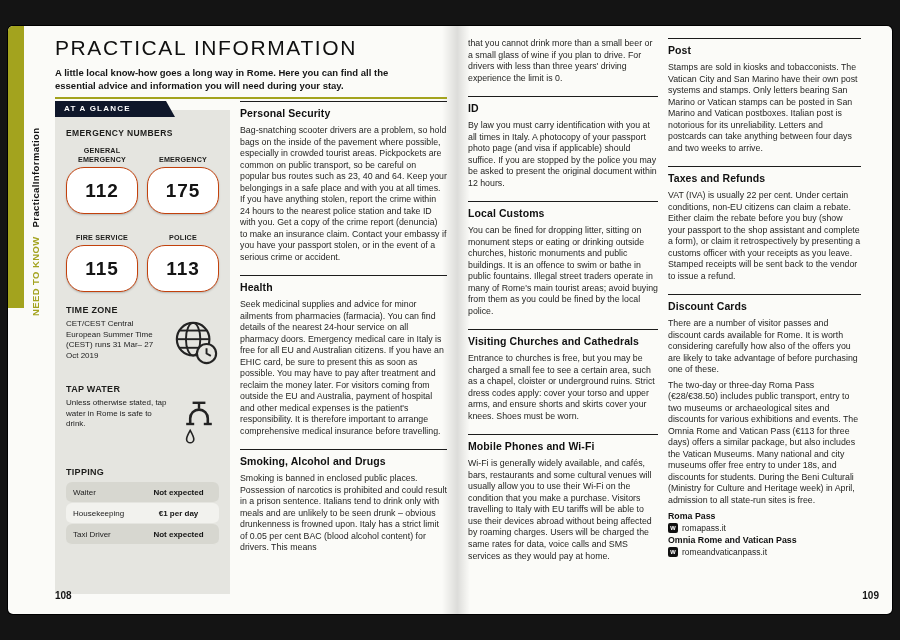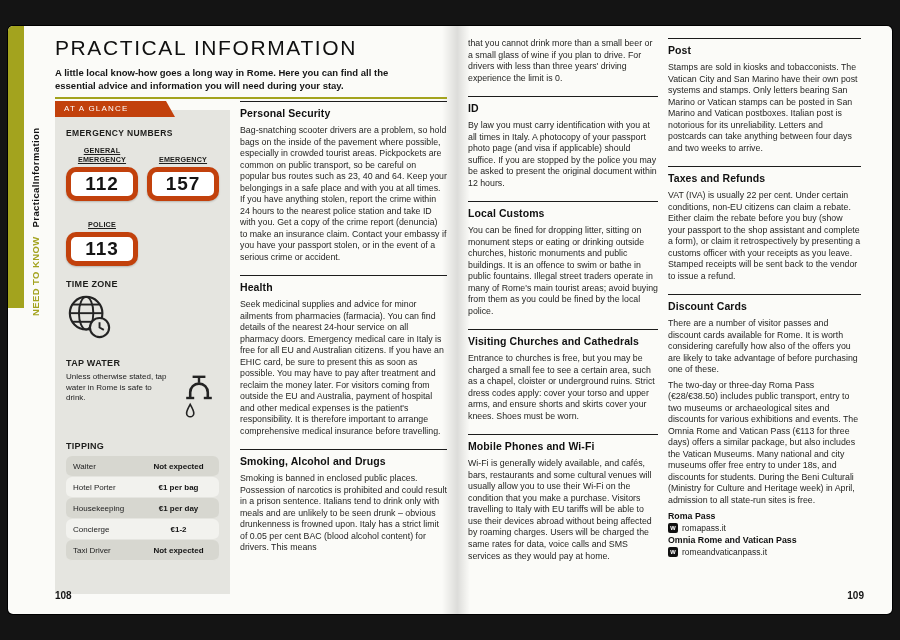--- a/index.html
+++ b/index.html
@@ -33,32 +33,32 @@
 
   
   .title { position:absolute; left:47px; top:10px; font-size:21px; font-weight:normal; letter-spacing:1.6px; color:#101010; }
   .intro { position:absolute; left:47px; top:40px; width:362px; font-size:9.5px; font-weight:bold; line-height:1.4; color:#161616; }
   .intro-rule { position:absolute; left:47px; top:71px; width:392px; height:2px; background:var(--accent,#a3a31e); }
 
   
   .glance-panel { position:absolute; left:47px; top:84px; width:175px; height:484px; background:#e5e5e0; padding:18px 11px 0 11px; }
   .glance-bar {
     position:absolute; left:47px; top:75px; width:120px; height:16px;
-    background:#c2410c; color:#fff; font-size:8px; font-weight:normal; letter-spacing:1.2px;
+    background:#0f172a; color:#fff; font-size:8px; font-weight:bold; letter-spacing:1.2px;
     line-height:16px; padding-left:9px;
     clip-path:polygon(0 0, calc(100% - 9px) 0, 100% 100%, 0 100%);
   }
   .em-title { font-size:8.5px; font-weight:bold; letter-spacing:0.4px; margin-bottom:8px; }
   .em-grid { display:grid; grid-template-columns:1fr 1fr; column-gap:9px; row-gap:10px; }
   .em-cell { text-align:center; }
-  .em-label { font-size:7.2px; font-weight:bold; line-height:1.25; height:18px; display:flex; align-items:flex-end; justify-content:center; margin-bottom:3px; letter-spacing:0.2px;text-decoration:underline; }
+  .em-label { font-size:7.2px; font-weight:bold; line-height:1.25; height:18px; display:flex; align-items:flex-end; justify-content:center; margin-bottom:3px; letter-spacing:0.2px; }
   .em-box {
-    background:#fff; border:5px solid #c2410c; border-radius:10px;
+    background:#fff; border:1px solid #c2410c; border-radius:18px;
     box-shadow:0 1px 2px rgba(0,0,0,0.20);
-    height:34px; display:flex; align-items:center; justify-content:center;
+    height:47px; display:flex; align-items:center; justify-content:center;
     font-size:19px; font-weight:bold; letter-spacing:1px; color:#141414;
   }
   .info-section { margin-top:13px; }
   .info-title { font-size:9px; font-weight:bold; letter-spacing:0.3px; margin-bottom:4px; }
   .info-row { display:flex; gap:7px; align-items:flex-start; }
   .info-text { font-size:8px; line-height:1.32; flex:1; color:#222; }
   .info-icon { flex:0 0 auto; }
   .tip-table { margin-top:5px; }
   .tip-row { display:flex; height:21px; align-items:center; font-size:8px; border-bottom:1px solid #e5e5e0;border-radius:6px; }
   .tip-row:nth-child(odd) { background:#d7d7d0; }
@@ -84,21 +84,21 @@
   .link-row { display:flex; align-items:center; gap:4px; margin-top:2px; }
   .w-icon {
     width:10px; height:10px; background:#111; color:#fff;
     font-size:7px; font-weight:bold; line-height:10px; text-align:center; border-radius:2px;
     flex:0 0 auto;
   }
   .link-url { font-size:8.5px; color:#1f1f1d; }
 
   .pageno { position:absolute; bottom:13px; font-size:10px; font-weight:bold; color:#141414; }
   .pageno-left { left:47px; }
-  .pageno-right { right:28px; }
+  .pageno-right { right:13px; }
 
   svg .ln { stroke:#232323; fill:none; }
 </style>
 </head>
 <body>
 
 <div class="book">
 
   <div class="seam"></div>
 
@@ -113,31 +113,36 @@
 
   <div class="glance-panel">
     <div class="em-title">EMERGENCY NUMBERS</div>
     <div class="em-grid">
       <div class="em-cell">
         <div class="em-label">GENERAL EMERGENCY</div>
         <div class="em-box">112</div>
       </div>
       <div class="em-cell">
         <div class="em-label">EMERGENCY</div>
-        <div class="em-box">157</div>
+        <div class="em-box">175</div>
+      </div>
+      <div class="em-cell">
+        <div class="em-label">FIRE SERVICE</div>
+        <div class="em-box">115</div>
       </div>
       <div class="em-cell">
         <div class="em-label">POLICE</div>
         <div class="em-box">113</div>
       </div>
     </div>
 
     <div class="info-section">
       <div class="info-title">TIME ZONE</div>
       <div class="info-row">
+        <div class="info-text">CET/CEST Central European Summer Time (CEST) runs 31 Mar– 27 Oct 2019</div>
         <span class="info-icon">
           <svg width="46" height="48" viewBox="0 0 48 50">
             <circle class="ln" cx="21" cy="21" r="17" stroke-width="2.2"></circle>
             <ellipse class="ln" cx="21" cy="21" rx="7.5" ry="17" stroke-width="2"></ellipse>
             <line class="ln" x1="4.5" y1="21" x2="37.5" y2="21" stroke-width="2"></line>
             <line class="ln" x1="7" y1="12" x2="35" y2="12" stroke-width="2"></line>
             <line class="ln" x1="7" y1="30" x2="35" y2="30" stroke-width="2"></line>
             <circle cx="35" cy="36" r="10" fill="#e5e5e0" stroke="#232323" stroke-width="2.2"></circle>
             <polyline class="ln" points="35,30.5 35,36 39.5,38.5" stroke-width="2"></polyline>
           </svg>
@@ -163,30 +168,22 @@
     </div>
 
     <div class="info-section">
       <div class="info-title">TIPPING</div>
       <div class="tip-table">
         <div class="tip-row">
           <span class="tip-label">Waiter</span>
           <span class="tip-value">Not expected</span>
         </div>
         <div class="tip-row">
-          <span class="tip-label">Hotel Porter</span>
-          <span class="tip-value">€1 per bag</span>
-        </div>
-        <div class="tip-row">
           <span class="tip-label">Housekeeping</span>
           <span class="tip-value">€1 per day</span>
-        </div>
-        <div class="tip-row">
-          <span class="tip-label">Concierge</span>
-          <span class="tip-value">€1-2</span>
         </div>
         <div class="tip-row">
           <span class="tip-label">Taxi Driver</span>
           <span class="tip-value">Not expected</span>
         </div>
       </div>
     </div>
   </div>
   <div class="glance-bar">AT A GLANCE</div>
 

